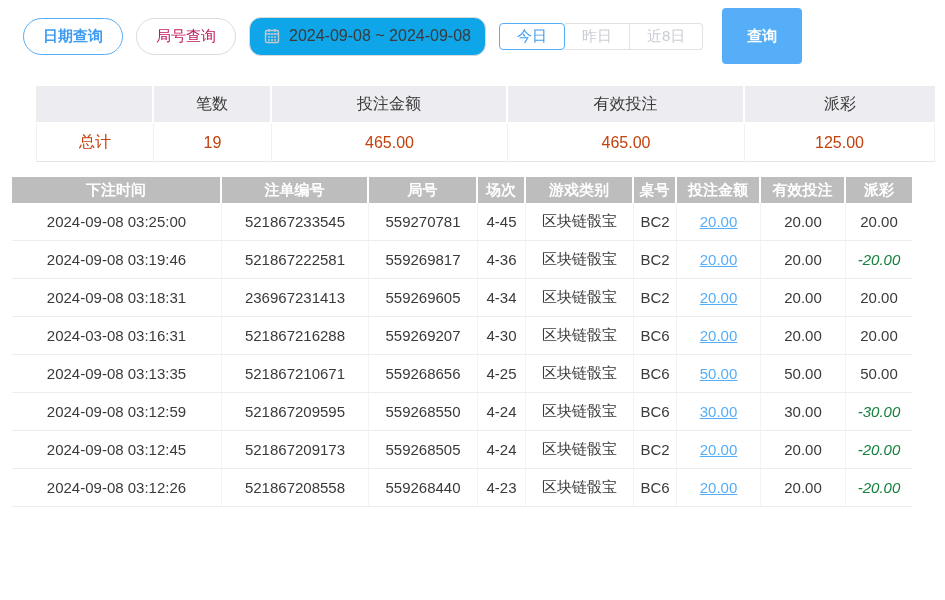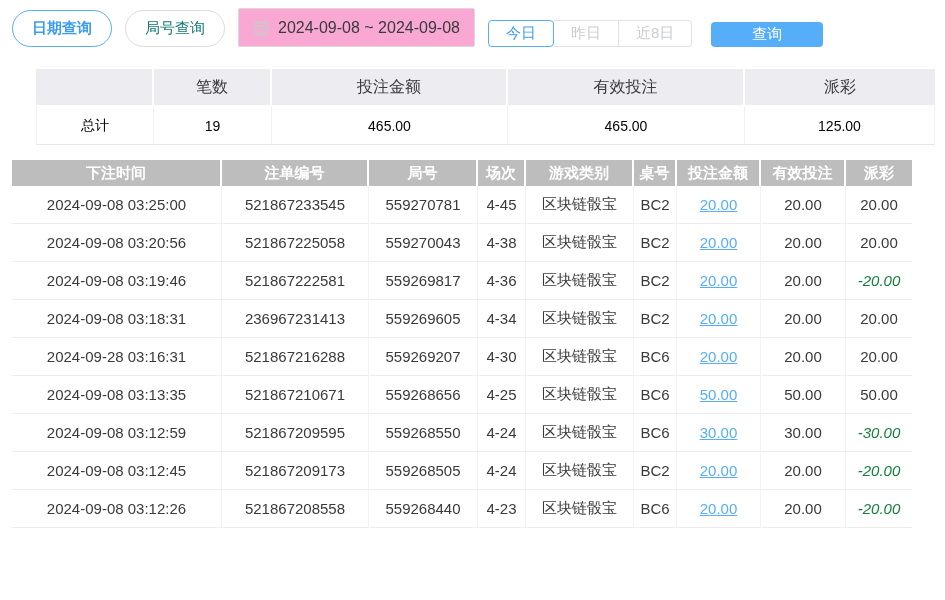--- a/index.html
+++ b/index.html
@@ -2,55 +2,55 @@
 <html><head>
 <meta charset="utf-8">
 <style>
   * { box-sizing: border-box; }
   html,body { margin:0; padding:0; }
   body {
     width:945px; height:600px; overflow:hidden; background:#fff;
     font-family:"Liberation Sans","DejaVu Sans",sans-serif; color:#333;
   }
   
-  .toolbar { display:flex; align-items:flex-end; gap:13px; padding:8px 0 0 12px; }
+  .toolbar { display:flex; align-items:center; gap:13px; padding:8px 0 0 12px;margin-left:11px; }
   .pill {
     height:37px; padding:0 19px; border-radius:19px; background:#fff;
     font-size:15px; display:flex; align-items:center; cursor:pointer;
   }
   .pill.active { border:1px solid #57aef8; color:#3d9cf2; font-weight:bold; }
-  .pill.inactive { border:1px solid #dcdcdc; color:#0f766e; }
+  .pill.inactive { border:1px solid #dcdcdc; color:#be185d; }
   .date-box {
     height:39px; display:flex; align-items:center; gap:9px;
-    border:1px solid #d9d9d9; border-radius:2px; padding:0 14px;
-    font-size:16px; color:#3a3a3a; background:#f9a8d4; cursor:pointer;
+    border:1px solid #d9d9d9; border-radius:12px; padding:0 14px;
+    font-size:16px; color:#3a3a3a; background:#0ea5e9; cursor:pointer;
   }
   .cal-icon { width:16px; height:16px; color:#c9c9c9; flex:0 0 auto; }
   .btn-group { display:flex; height:27px; }
   .seg {
     padding:0 17px; display:flex; align-items:center; font-size:15px;
     background:#fff; color:#c9cdd3; border:1px solid #e2e2e2; border-left-width:0;
     cursor:pointer;
   }
   .seg:first-child { border-left-width:1px; border-radius:4px 0 0 4px; }
   .seg:last-child { border-radius:0 4px 4px 0; }
   .seg.active { border:1px solid #57aef8; color:#3d9cf2; border-radius:4px; }
   .search-btn {
-    height:25px; padding:0 41px; margin-left:6px; background:#57aef8; color:#fff;
-    border:none; border-radius:4px; font-size:15px; font-weight:normal; cursor:pointer;
+    height:56px; padding:0 25px; margin-left:6px; background:#57aef8; color:#fff;
+    border:none; border-radius:4px; font-size:15px; font-weight:bold; cursor:pointer;
   }
   
   .summary { margin:22px 0 0 12px; border-collapse:separate; border-spacing:0; width:899px; table-layout:fixed;padding-left:24px; }
   .summary th {
     background:#ececf1; height:38px; font-weight:normal; font-size:16px; color:#3a3a3a;
     border-right:2px solid #fff; border-bottom:2px solid #fff;
   }
   .summary th:last-child { border-right:none; }
   .summary td {
-    background:#fff; height:38px; text-align:center; font-size:14px; color:#000000;
+    background:#fff; height:38px; text-align:center; font-size:16px; color:#c2410c;
     border-right:1px solid #f0f0f2; border-bottom:1px solid #e6e6ea;
   }
   .summary td:first-child { border-left:1px solid #f0f0f2; }
   
   .bets { margin:15px 0 0 12px; border-collapse:separate; border-spacing:0; width:900px; table-layout:fixed; }
   .bets thead th {
     background:#bdbdbd; color:#fff; height:26px; font-size:15px; font-weight:bold;
     border-right:2px solid #fff;
   }
   .bets thead th:last-child { border-right:none; }
@@ -154,31 +154,20 @@
     <td>521867233545</td>
     <td>559270781</td>
     <td>4-45</td>
     <td>区块链骰宝</td>
     <td>BC2</td>
     <td><a class="amount-link">20.00</a></td>
     <td>20.00</td>
     <td>20.00</td>
   </tr>
       <tr>
-    <td>2024-09-08 03:20:56</td>
-    <td>521867225058</td>
-    <td>559270043</td>
-    <td>4-38</td>
-    <td>区块链骰宝</td>
-    <td>BC2</td>
-    <td><a class="amount-link">20.00</a></td>
-    <td>20.00</td>
-    <td>20.00</td>
-  </tr>
-      <tr>
     <td>2024-09-08 03:19:46</td>
     <td>521867222581</td>
     <td>559269817</td>
     <td>4-36</td>
     <td>区块链骰宝</td>
     <td>BC2</td>
     <td><a class="amount-link">20.00</a></td>
     <td>20.00</td>
     <td class="neg">-20.00</td>
   </tr>
@@ -187,21 +176,21 @@
     <td>236967231413</td>
     <td>559269605</td>
     <td>4-34</td>
     <td>区块链骰宝</td>
     <td>BC2</td>
     <td><a class="amount-link">20.00</a></td>
     <td>20.00</td>
     <td>20.00</td>
   </tr>
       <tr>
-    <td>2024-09-28 03:16:31</td>
+    <td>2024-03-08 03:16:31</td>
     <td>521867216288</td>
     <td>559269207</td>
     <td>4-30</td>
     <td>区块链骰宝</td>
     <td>BC6</td>
     <td><a class="amount-link">20.00</a></td>
     <td>20.00</td>
     <td>20.00</td>
   </tr>
       <tr>

